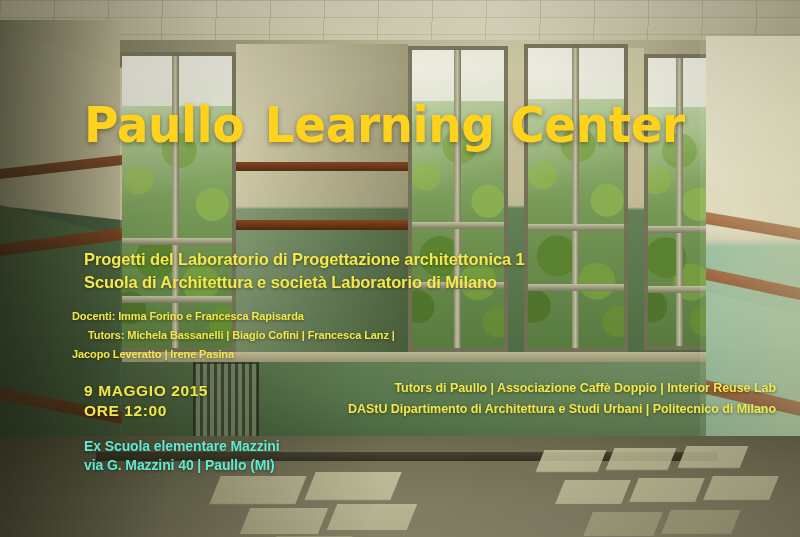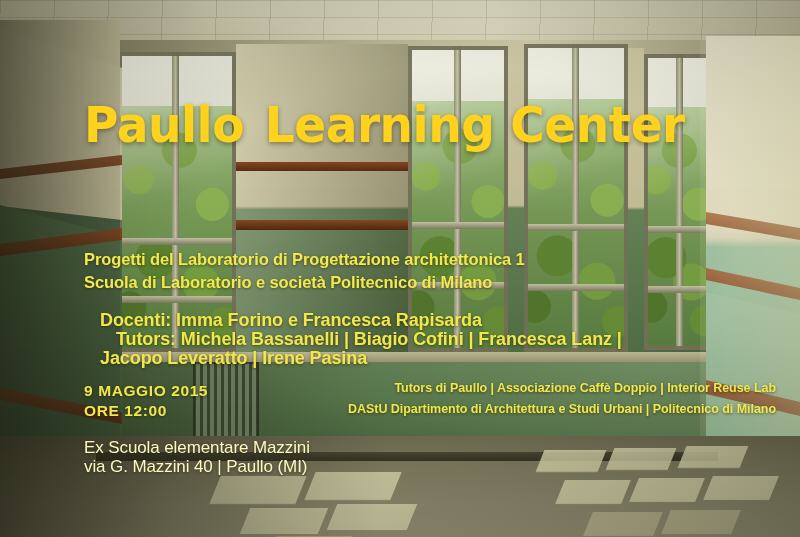--- a/index.html
+++ b/index.html
@@ -133,30 +133,30 @@
     color:#FFD21E;letter-spacing:-.5px;
     text-shadow:0 2px 5px rgba(40,35,0,.45);
     font-family:"DejaVu Sans", sans-serif;
     transform:scaleX(.94);transform-origin:left center;
   }
   .title .gap{display:inline-block;width:22px;}
   .sub{left:84px;font-size:16.5px;font-weight:bold;color:#F3E94C;
        text-shadow:0 1px 3px rgba(30,28,0,.55);letter-spacing:-.1px;}
   .sub1{top:250px;}
   .sub2{top:273px;}
-  .cred{left:100px;font-size:18px;font-weight:bold;color:#F2E74A;
+  .cred{left:72px;font-size:11px;font-weight:bold;color:#F2E74A;
         text-shadow:0 1px 3px rgba(30,28,0,.55);letter-spacing:-.1px;}
   .cred1{top:310px;}
   .cred2{top:329px;margin-left:16px;}
   .cred3{top:348px;}
   .date{left:84px;font-size:15.5px;font-weight:bold;color:#F2E74A;
         letter-spacing:.6px;text-shadow:0 1px 3px rgba(30,28,0,.6);}
   .date1{top:382px;}
   .date2{top:402px;}
-  .venue{left:84px;font-size:17px;font-weight:normal;color:#fef9c3;
+  .venue{left:84px;font-size:14px;font-weight:bold;color:#5eead4;
          text-shadow:0 1px 3px rgba(30,28,0,.6);letter-spacing:-.1px;}
   .venue1{top:438px;}
   .venue2{top:457px;}
   .partner{font-size:12.5px;font-weight:bold;color:#F2E74A;
            text-shadow:0 1px 3px rgba(30,28,0,.6);letter-spacing:-.05px;
            text-align:right;right:24px;}
   .p1{top:381px;}
   .p2{top:402px;}
 
   .vignette{left:0;top:0;width:800px;height:537px;pointer-events:none;
@@ -272,21 +272,21 @@
     <div class="sun dim" style="left:666px;top:74px;width:70px;height:24px;transform:skewX(-22deg);"></div>
   </div>
   <div class="layer floor-shade"></div>
 
   <div class="layer warm"></div>
   <div class="layer vignette"></div>
 
   <div class="txt title"><span>Paullo</span><span class="gap"></span><span>Learning Center</span></div>
 
   <div class="txt sub sub1">Progetti del Laboratorio di Progettazione architettonica 1</div>
-  <div class="txt sub sub2">Scuola di Laboratorio e società   Politecnico di Milano</div>
+  <div class="txt sub sub2">Scuola di Architettura e società   Laboratorio di Milano</div>
 
   <div class="txt cred cred1">Docenti: Imma Forino e Francesca Rapisarda</div>
   <div class="txt cred cred2">Tutors: Michela Bassanelli | Biagio Cofini | Francesca Lanz |</div>
   <div class="txt cred cred3">Jacopo Leveratto | Irene Pasina</div>
 
   <div class="txt date date1">9 MAGGIO 2015</div>
   <div class="txt date date2">ORE 12:00</div>
 
   <div class="txt venue venue1">Ex Scuola elementare Mazzini</div>
   <div class="txt venue venue2">via G. Mazzini 40 | Paullo (MI)</div>

